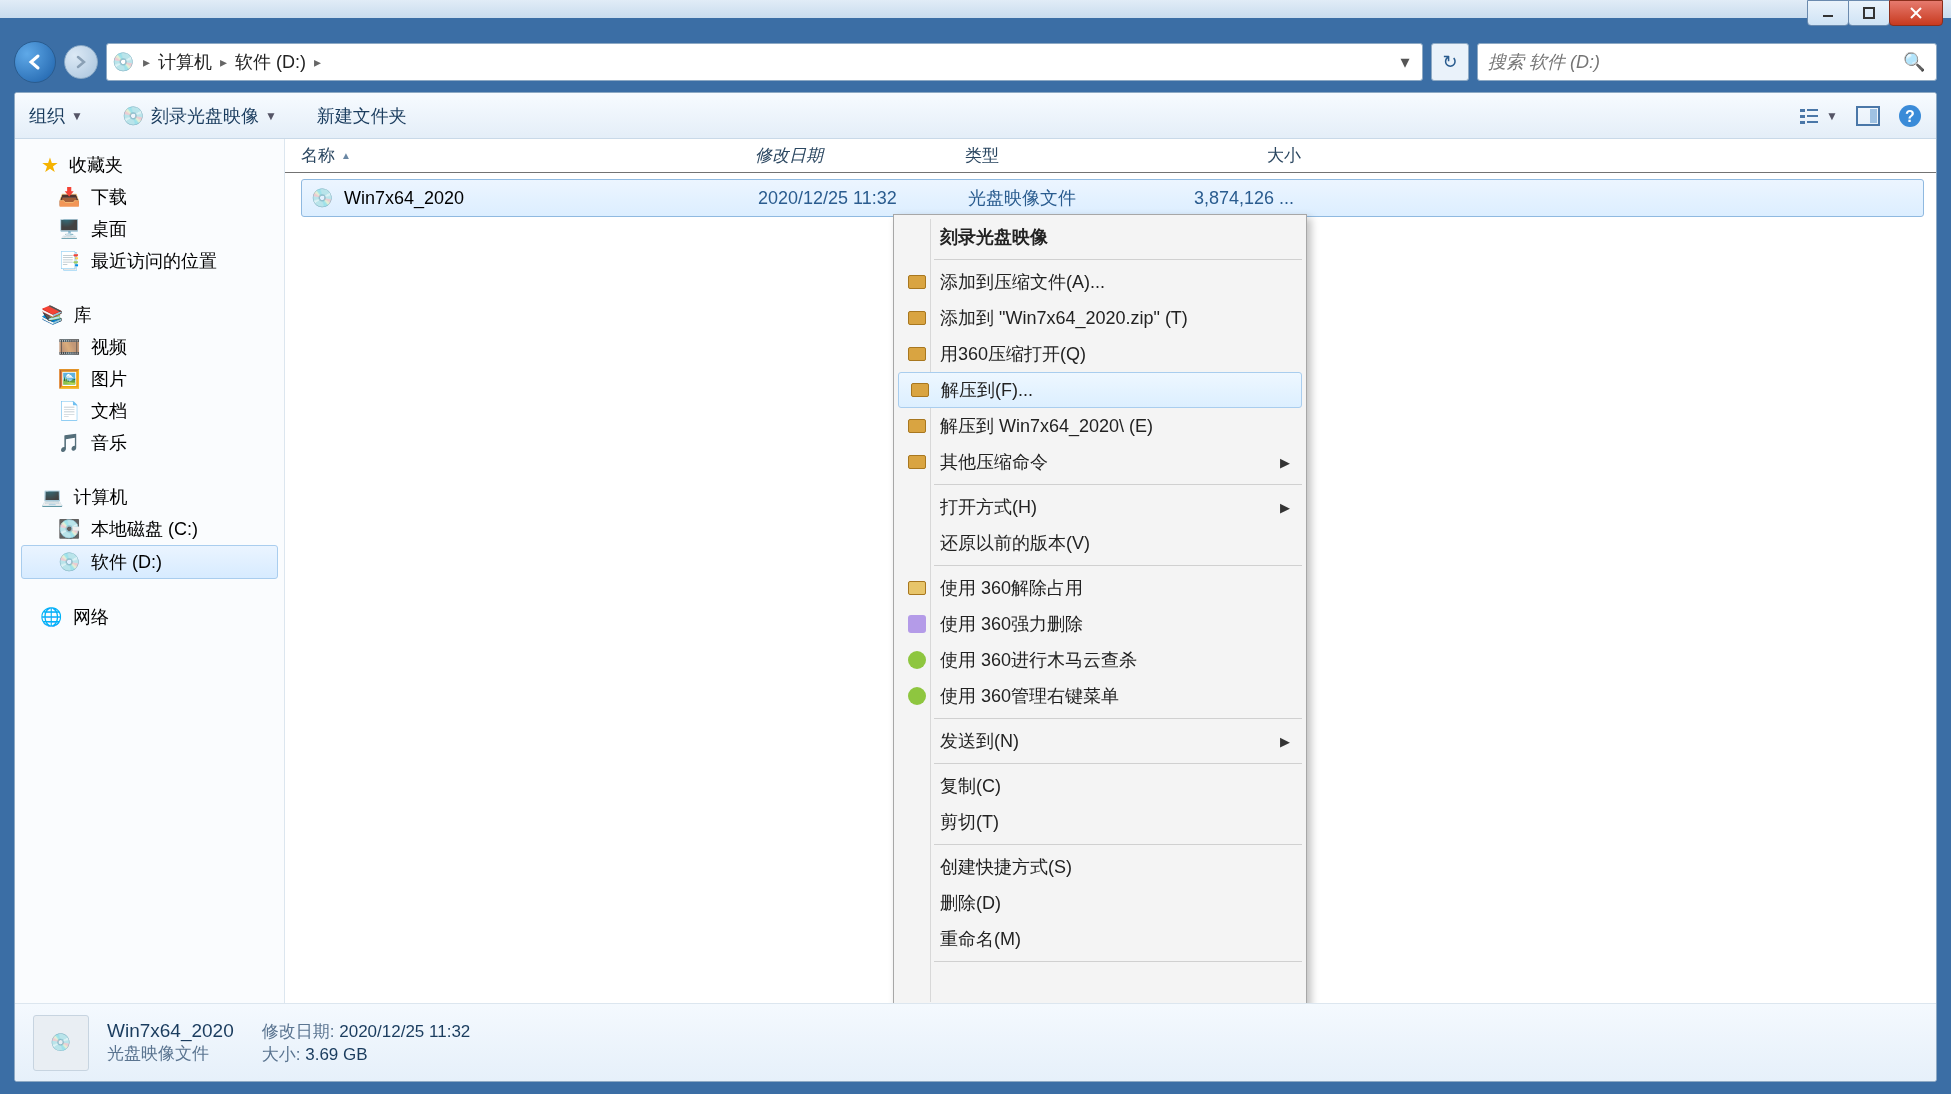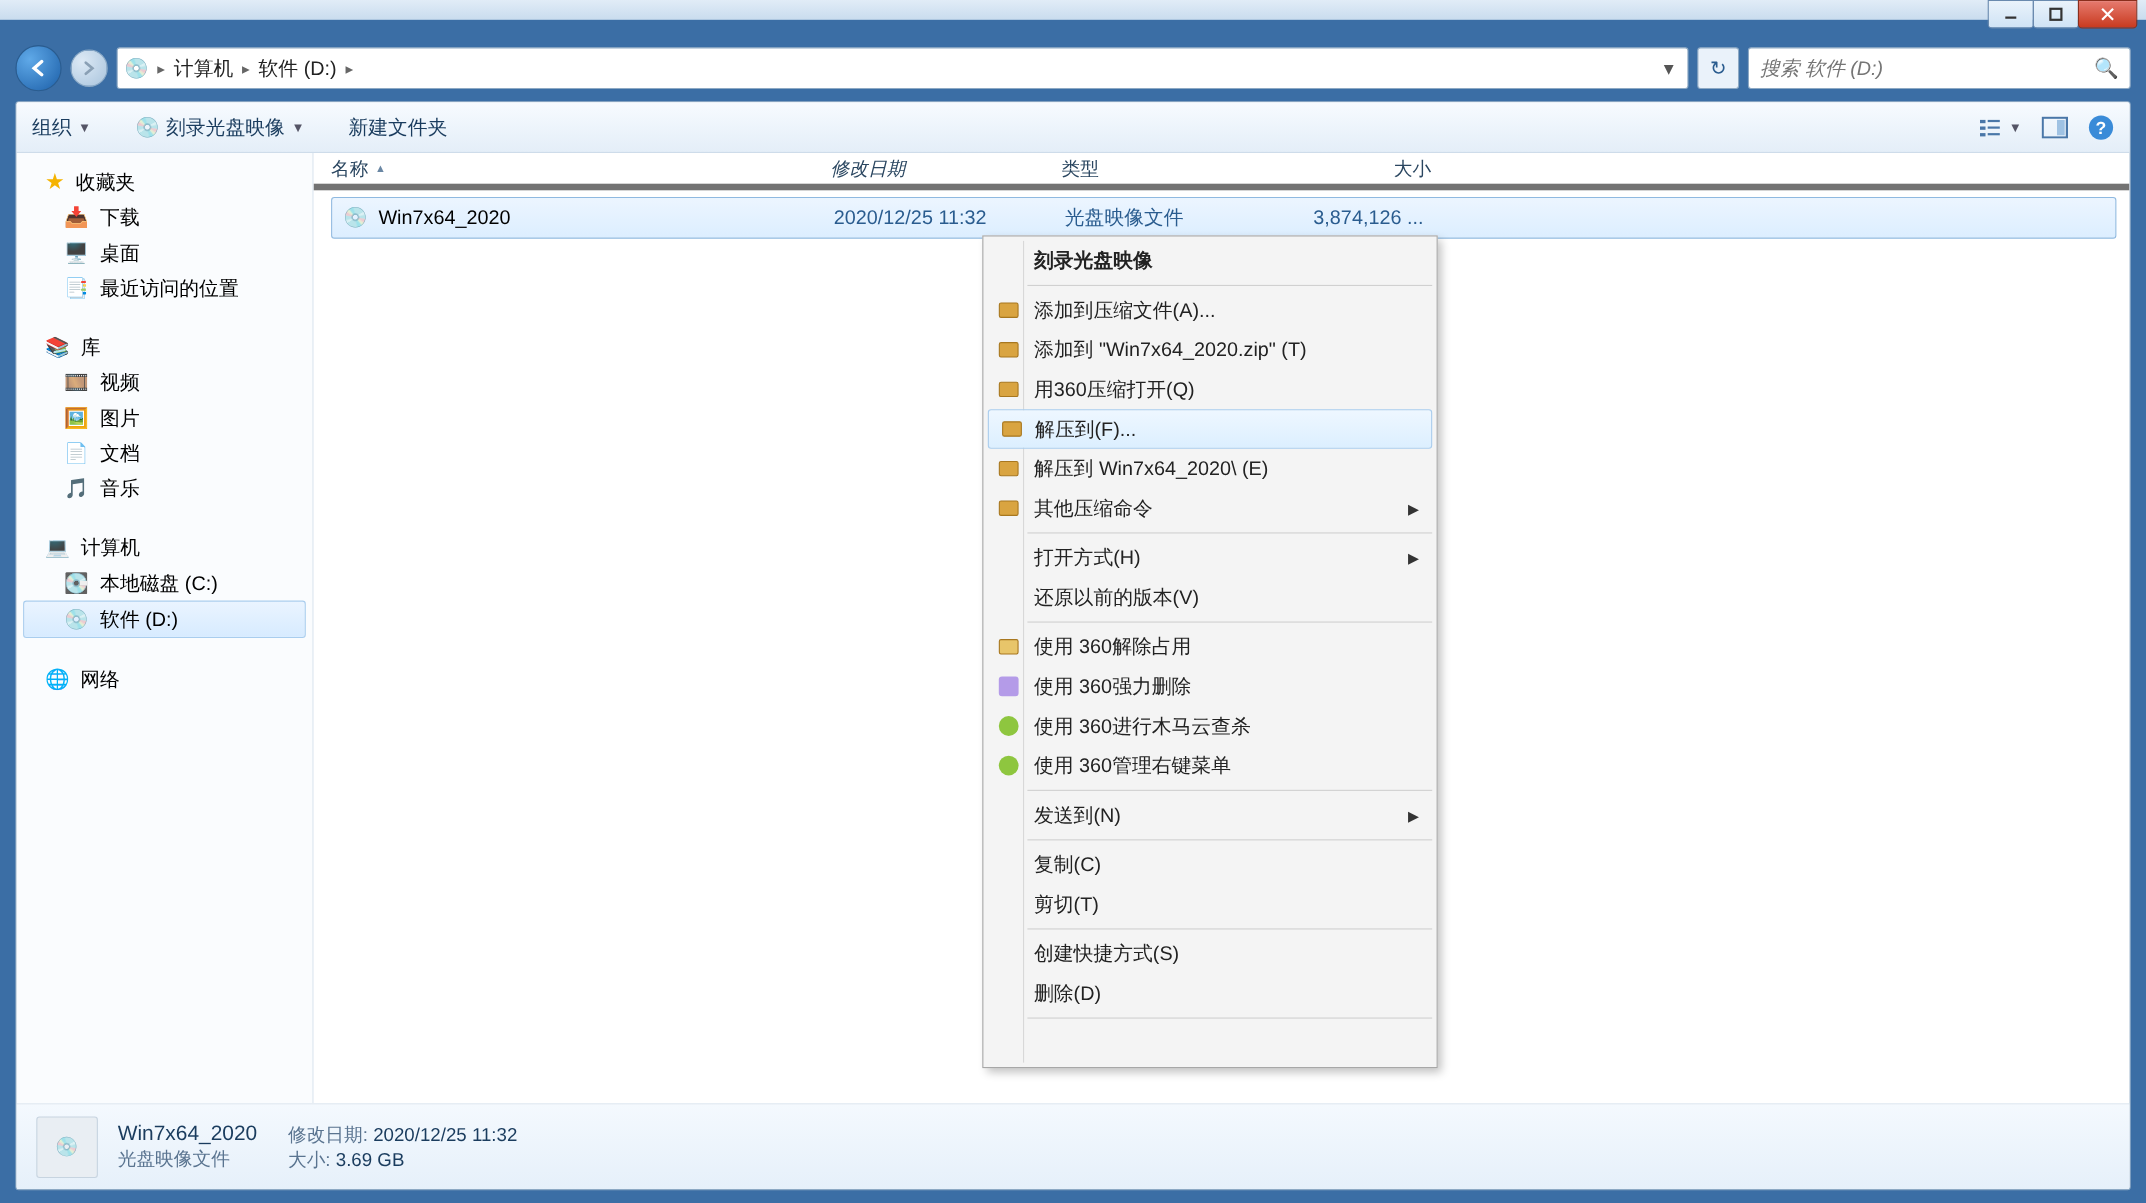--- a/index.html
+++ b/index.html
@@ -14,21 +14,21 @@
 
 
 .nav-row { position:absolute; top:36px; left:14px; right:14px; height:52px; display:flex; align-items:center; gap:8px; }
 .nav-back, .nav-fwd { width:42px; height:42px; border-radius:50%; background: radial-gradient(circle at 30% 30%, #5fa9e8, #1c5fa8); border:1px solid #2a5c8f; display:flex; align-items:center; justify-content:center; }
 .nav-fwd { width:34px; height:34px; background: radial-gradient(circle at 30% 30%, #dce9f5, #a9c4dd); border-color:#8aa9c6;}
 .addr-bar { flex:1; height:38px; background:#fff; border:1px solid #8da9c4; border-radius:3px; display:flex; align-items:center; padding:0 6px; gap:8px; font-size:18px; }
 .addr-seg { display:flex; align-items:center; gap:4px; color:#222;}
 .addr-sep { color:#666; font-size:14px;}
 .addr-drop { margin-left:auto; width:22px; text-align:center; color:#555;}
 .refresh-btn { width:38px; height:38px; background:#eaf2fa; border:1px solid #8da9c4; border-radius:3px; display:flex; align-items:center; justify-content:center; color:#2a5c8f; font-size:18px;}
-.search-box { width:348px; height:38px; background:#fff; border:1px solid #8da9c4; border-radius:3px; display:flex; align-items:center; padding:0 10px; }
+.search-box { width:460px; height:38px; background:#fff; border:1px solid #8da9c4; border-radius:3px; display:flex; align-items:center; padding:0 10px; }
 .search-box input { flex:1; border:none; outline:none; font-size:18px; color:#888; font-style:italic; background:transparent;}
 .search-box .mag { color:#3a71ab; font-size:18px;}
 
 
 .explorer-window { position:absolute; top:92px; left:14px; right:14px; bottom:12px; background:#fff; border:1px solid #8da9c4; border-radius:3px; display:flex; flex-direction:column; overflow:hidden;}
 .toolbar { height:46px; background: linear-gradient(to bottom,#f7fbff,#e4eef8); border-bottom:1px solid #c9d9e8; display:flex; align-items:center; padding:0 14px; gap:40px; font-size:18px; color:#1a3c5e;}
 .toolbar .tb-item { display:flex; align-items:center; gap:6px; cursor:default;}
 .toolbar .tb-right { margin-left:auto; display:flex; align-items:center; gap:18px;}
 .tb-icon { width:22px; height:22px; display:inline-flex; align-items:center; justify-content:center;}
 .dd-arrow{font-size:12px;color:#556;}
@@ -37,21 +37,21 @@
 .body-split { flex:1; display:flex; overflow:hidden;}
 .sidebar { width:270px; border-right:1px solid #dce6ef; background:#fafcfe; padding:10px 0; font-size:18px; overflow:auto;}
 .side-group { margin-bottom:22px;}
 .side-item { display:flex; align-items:center; gap:10px; padding:4px 12px 4px 44px; cursor:default; position:relative;}
 .side-head { padding-left:26px; font-weight:normal;}
 .side-item.selected { background: linear-gradient(to bottom, #eaf4ff, #d7ebff); border:1px solid #a9cdee; border-radius:3px; margin:0 6px; padding-left:37px;}
 .s-icon { width:22px; height:22px; display:inline-flex; align-items:center; justify-content:center;}
 
 
 .content { flex:1; display:flex; flex-direction:column; overflow:hidden; position:relative;}
-.col-headers { height:34px; display:flex; align-items:center; border-bottom:6px solid #737373; font-size:17px; color:#2a4660; padding-left:16px;}
+.col-headers { height:34px; display:flex; align-items:center; border-bottom:1px solid #737373; font-size:17px; color:#2a4660; padding-left:16px;}
 .col-h { display:flex; align-items:center; gap:6px;}
 .col-name{width:454px;} .col-date{width:210px;font-style:italic;} .col-type{width:206px;text-align:right;} .col-size{width:140px; justify-content:flex-end; padding-right:10px;}
 .sort-ind{font-size:10px;color:#6a87a4;}
 .file-row { margin:6px 12px 0 16px; height:38px; display:flex; align-items:center; font-size:18px; background: linear-gradient(to bottom,#ecf5ff,#dceeff); border:1px solid #8fb9e0; border-radius:3px; padding-left:10px;}
 .file-row .cell-name{width:446px; display:flex; align-items:center; gap:10px;}
 .file-row .cell-date{width:210px; color:#2a5c8f;}
 .file-row .cell-type{width:206px; color:#2a5c8f;}
 .file-row .cell-size{width:140px; text-align:center; color:#2a5c8f;}
 
 
@@ -351,20 +351,23 @@
         <div class="cm-item">
             <span>剪切(T)</span>
           </div>
         <div class="cm-sep"></div>
         <div class="cm-item">
             <span>创建快捷方式(S)</span>
           </div>
         <div class="cm-item">
             <span>删除(D)</span>
           </div>
+        <div class="cm-item">
+            <span>重命名(M)</span>
+          </div>
         <div class="cm-sep"></div>
         <div class="cm-item"></div>
       </div>
     </div>
   </div>
 
   <div class="details-pane">
     <div class="dp-thumb">💿</div>
     <div class="dp-text">
       <div class="dp-title">Win7x64_2020</div>

